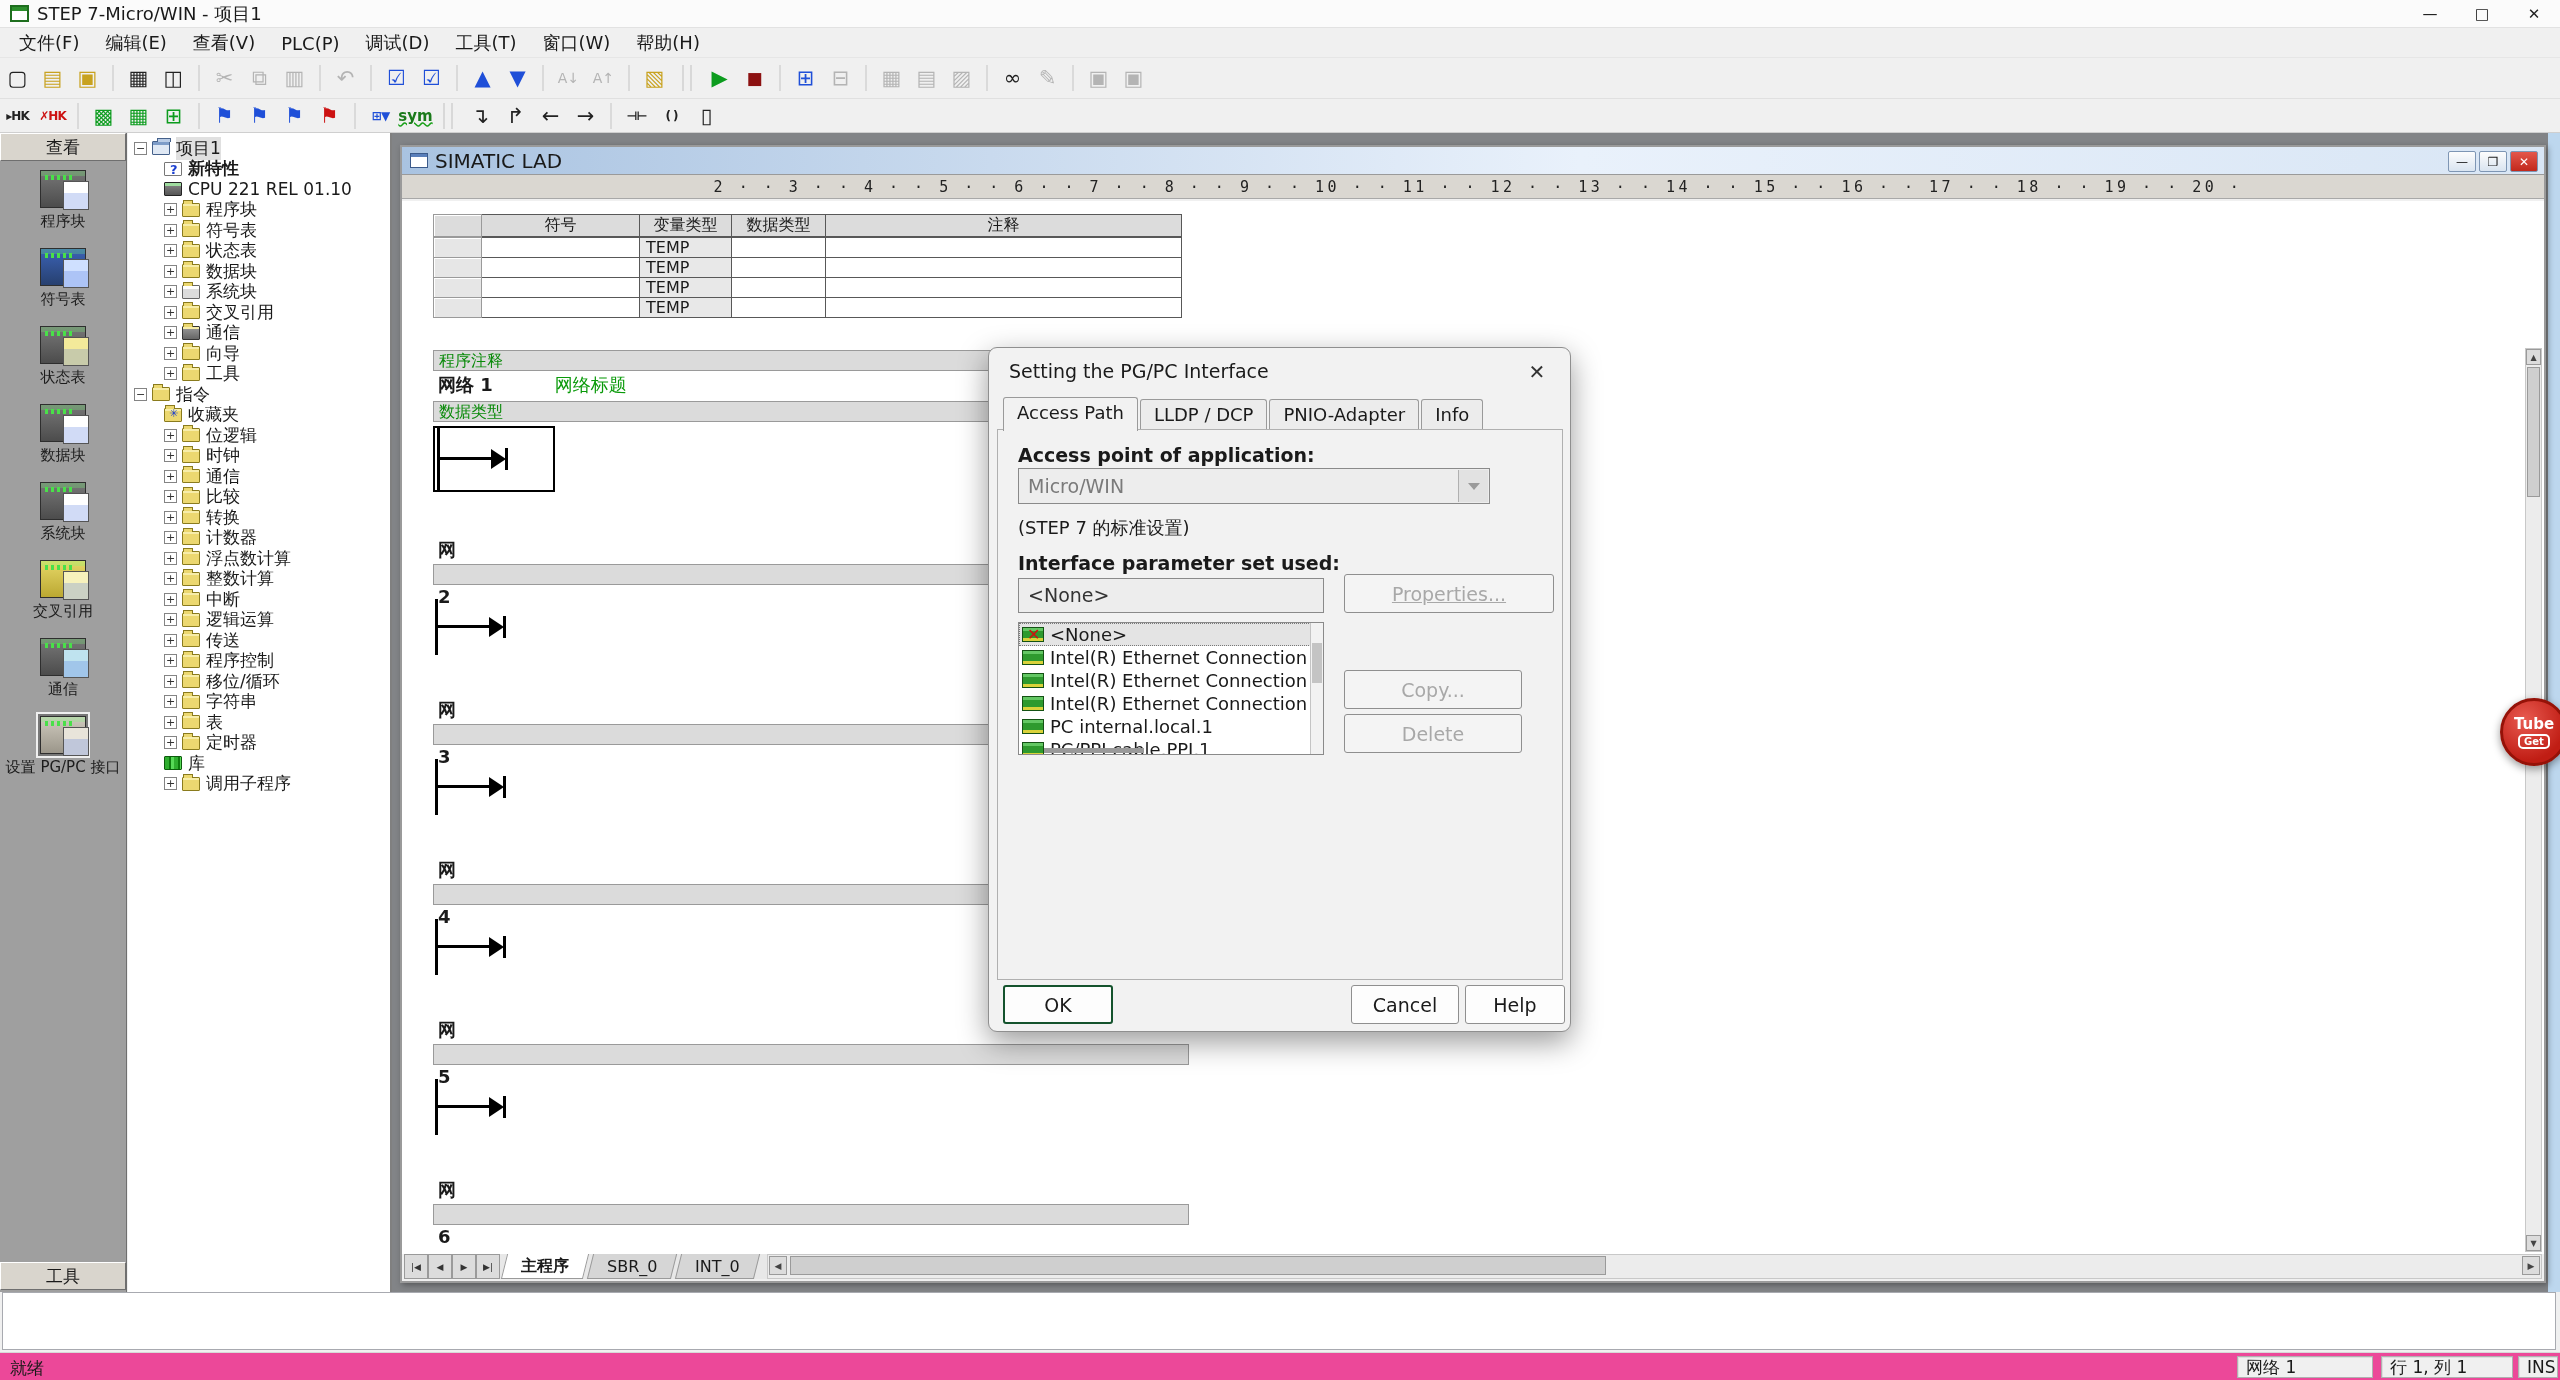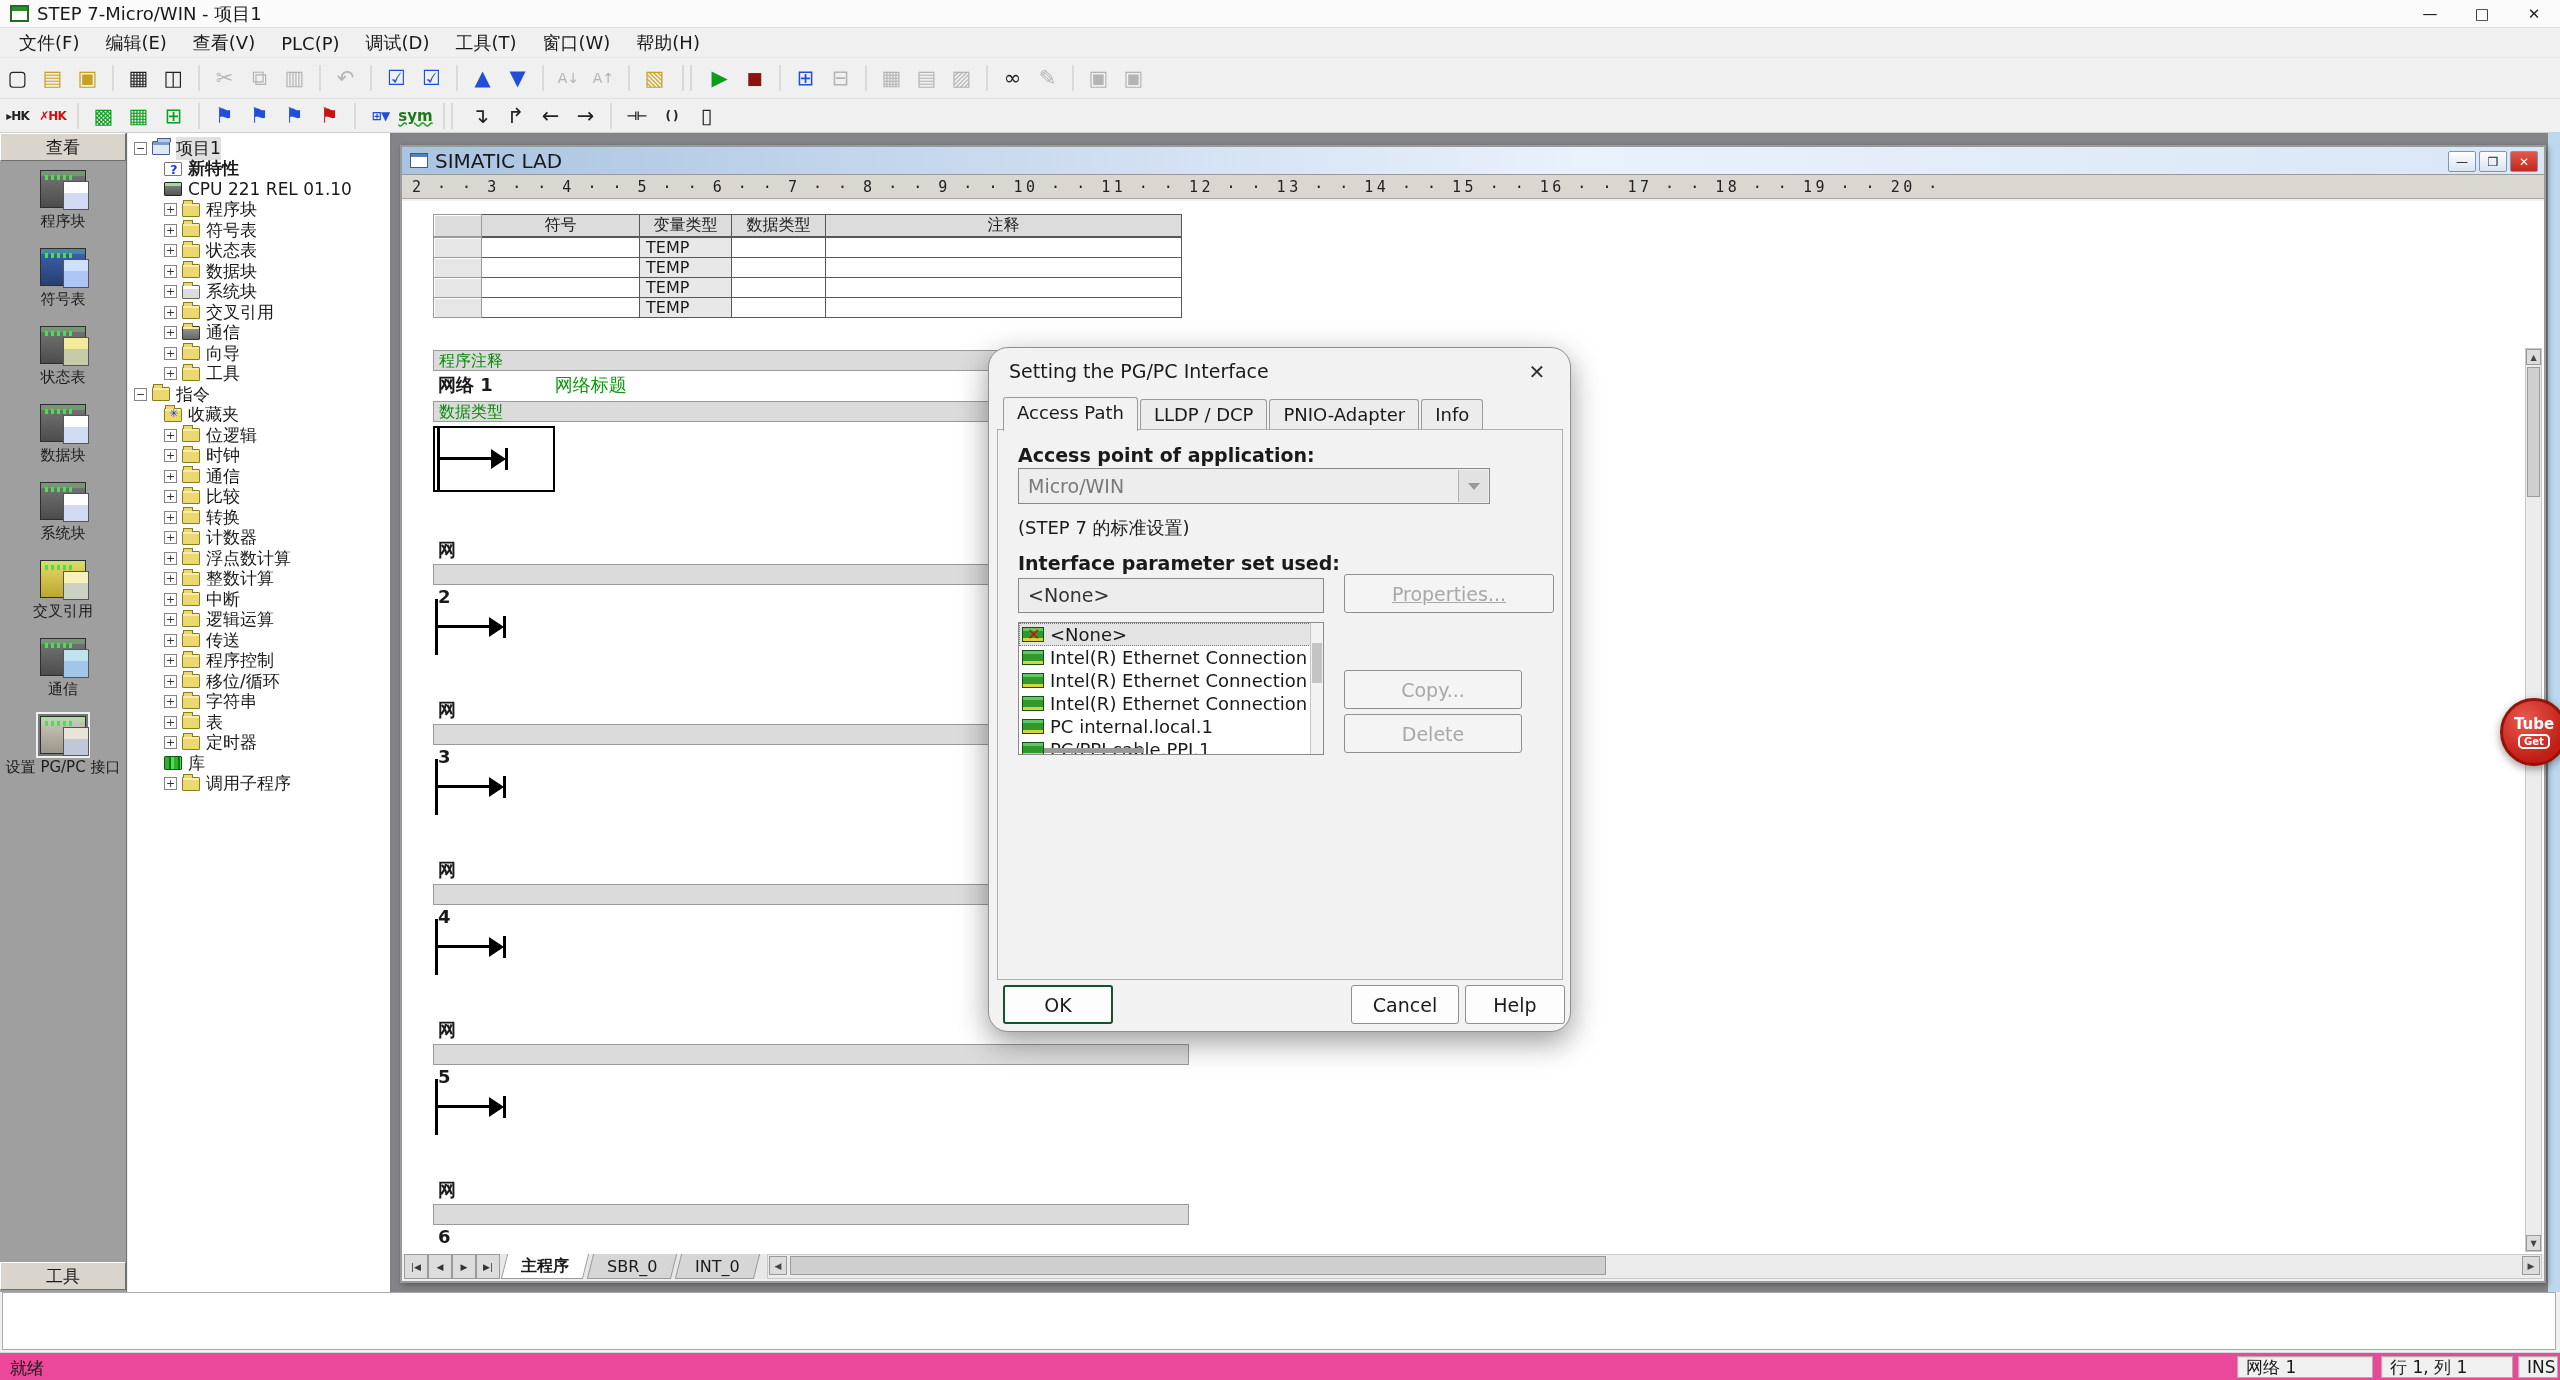--- a/index.html
+++ b/index.html
@@ -109,21 +109,21 @@
     display:flex; align-items:center; padding-left:8px; border-bottom:1px solid #9a9a9a; }
   .ladico { width:18px; height:15px; background:#fff; border:1px solid #3b5a8a;
     box-shadow:inset 0 3px 0 #5a7fba; margin-right:7px; }
   .ladname { font-size:20px; }
   .ladbtns { position:absolute; right:6px; top:4px; display:flex; gap:3px; }
   .lbtn { width:28px; height:21px; background:linear-gradient(#fdfdfd,#d9e4f0); border:1px solid #7e96b4;
     font-size:12px; display:flex; align-items:center; justify-content:center; border-radius:2px; }
   .lbtn.close { background:linear-gradient(#e4574b,#c1281c); color:#fff; font-weight:bold; }
   .ruler { height:24px; background:#dad7d1; border-bottom:1px solid #a8a8a8; overflow:hidden;
     font-family:"DejaVu Sans Mono","Liberation Mono",monospace; font-size:15px; color:#222;
-    letter-spacing:3.5px; line-height:24px; padding-left:10px; white-space:nowrap; }
+    letter-spacing:3.5px; line-height:24px; padding-left:10px; white-space:nowrap;text-align:center; }
   .ladcontent { position:absolute; left:0; top:54px; right:0; bottom:27px; background:#fff; overflow:hidden; }
 
   
   .vartable { position:absolute; left:31px; top:13px; border-collapse:collapse; }
   .vartable td { border:1px solid #585858; height:20px; font-size:16px; padding:0 6px; }
   .vartable tr.hdr td { background:#dcdcdc; text-align:center; height:22px; border-bottom-width:2px; }
   .vartable td.rowhdr { background:#e6e6e6; border:1px solid #9a9a9a; box-shadow:inset 1px 1px 0 #fff; width:48px; }
   .vartable td.c-sym { width:158px; } .vartable td.c-var { width:92px; background:#e8e8e8; }
   .vartable tr.hdr td.c-var { background:#dcdcdc; }
   .vartable td.c-dt { width:94px; } .vartable td.c-cm { width:356px; }
@@ -163,21 +163,21 @@
   .poutab span { transform:skewX(14deg); }
   .poutab.active { background:#fff; font-weight:bold; }
   .hscroll { flex:1; position:relative; background:#ececec; border:1px solid #c8c8c8; margin-left:10px; }
   .harrow { position:absolute; top:1px; width:18px; height:19px; background:#dcdcdc; border:1px solid #9a9a9a;
     font-size:9px; text-align:center; line-height:18px; color:#444; }
   .harrow.l { left:1px; } .harrow.r { right:1px; }
   .hthumb { position:absolute; left:22px; top:1px; width:46%; height:19px; background:#cfcfcf; border:1px solid #9a9a9a; }
 
   
   .dlg { position:absolute; left:988px; top:347px; width:583px; height:685px; background:#f2f2f2;
-    border:1px solid #8f8f8f; border-radius:20px; box-shadow:0 10px 30px rgba(0,0,0,.4); z-index:50; }
+    border:1px solid #8f8f8f; border-radius:9px; box-shadow:0 10px 30px rgba(0,0,0,.4); z-index:50; }
   .dlgtitle { height:46px; display:flex; align-items:center; padding-left:20px; font-size:19px; }
   .dlgclose { position:absolute; right:18px; top:10px; width:30px; height:28px; font-size:20px;
     display:flex; align-items:center; justify-content:center; color:#333; }
   .dtabs { position:absolute; left:14px; top:50px; display:flex; align-items:flex-end; height:32px; }
   .dtab { font-size:18px; padding:4px 13px 5px; border:1px solid #9a9a9a; border-bottom:none;
     background:#ececec; margin-right:2px; border-radius:3px 3px 0 0; }
   .dtab.active { background:#f2f2f2; padding-bottom:8px; position:relative; z-index:2; margin-bottom:-1px; }
   .dbody { position:absolute; left:8px; top:81px; width:566px; height:551px; border:1px solid #b0b0b0; background:#f2f2f2;padding-left:44px; }
   .dlabel { position:absolute; left:20px; font-size:19px; font-weight:600; }
   .dnote { position:absolute; left:20px; font-size:18px; }

